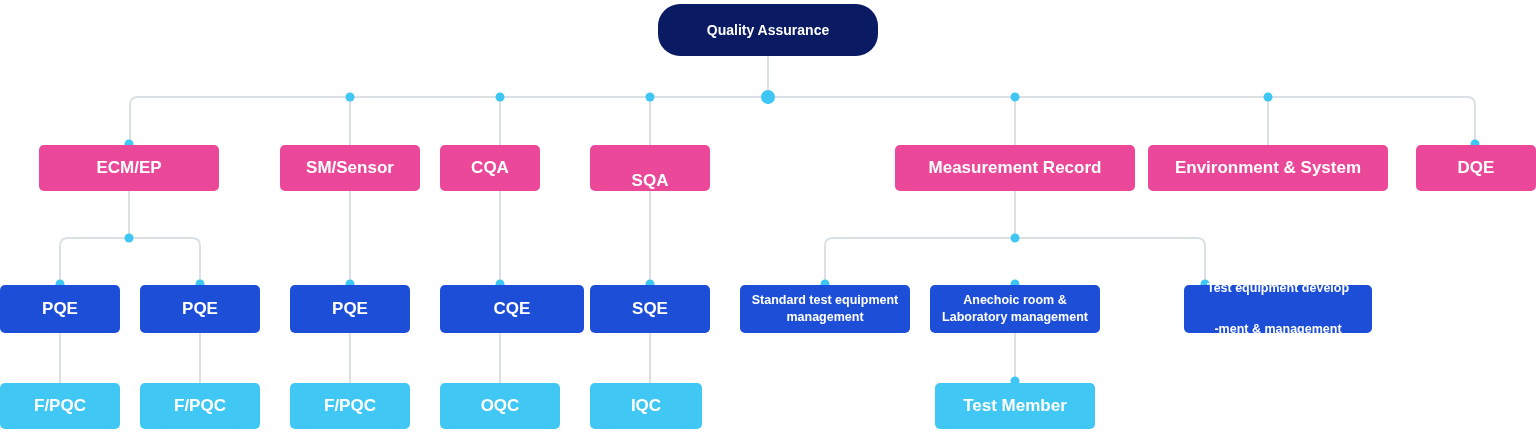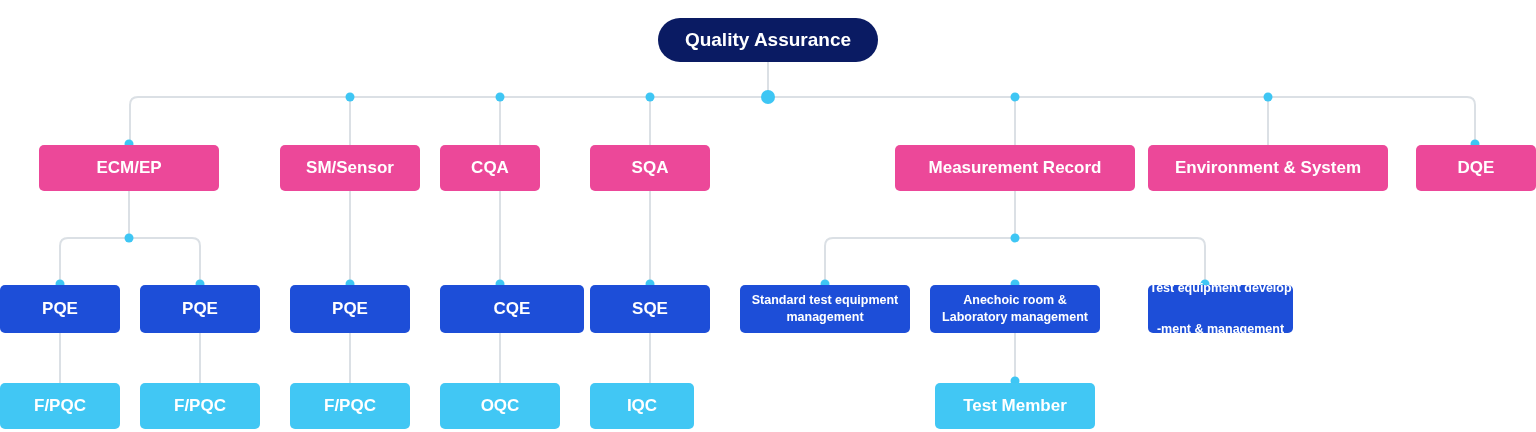--- a/index.html
+++ b/index.html
@@ -25,51 +25,51 @@
     position: absolute;
     display: flex;
     align-items: center;
     justify-content: center;
     color: #ffffff;
     font-weight: 700;
     text-align: center;
     white-space: nowrap;
   }
 
-  .lv1 { top: 4px;   height: 44px; background: #0a1b63; border-radius: 22px; font-size: 19px; margin-top: 14px; }
+  .lv1 { top: 4px;   height: 52px; background: #0a1b63; border-radius: 22px; font-size: 14px; }
   .lv2 { top: 145px; height: 46px; background: #ec4899; border-radius: 5px;  font-size: 17px; }
   .lv3 { top: 285px; height: 48px; background: #1d4ed8; border-radius: 5px;  font-size: 17px; }
   .lv3.small { font-size: 12.5px; line-height: 1.35; flex-direction: column; }
   .lv4 { top: 383px; height: 46px; background: #41c7f4; border-radius: 5px;  font-size: 17px; }
 
   
   .p-root    { left: 658px;  width: 220px; }
 
   .p-ecmep   { left: 39px;   width: 180px; }
   .p-smsens  { left: 280px;  width: 140px; }
   .p-cqa     { left: 440px;  width: 100px; }
-  .p-sqa     { left: 590px;  width: 120px; }
+  .p-sqa     { left: 590px;  width: 120px; align-items: flex-end; }
   .p-mr      { left: 895px;  width: 240px; }
   .p-env     { left: 1148px; width: 240px; }
   .p-dqe     { left: 1416px; width: 120px; }
 
   .p-pqe1    { left: 0px;    width: 120px; }
   .p-pqe2    { left: 140px;  width: 120px; }
   .p-pqe3    { left: 290px;  width: 120px; }
   .p-cqe     { left: 440px;  width: 144px; }
   .p-sqe     { left: 590px;  width: 120px; }
   .p-std     { left: 740px;  width: 170px; }
   .p-ane     { left: 930px;  width: 170px; }
-  .p-ted     { left: 1148px; width: 145px; gap: 24px; }
+  .p-ted     { left: 1184px; width: 188px; gap: 24px; }
 
   .p-fpqc1   { left: 0px;    width: 120px; }
   .p-fpqc2   { left: 140px;  width: 120px; }
   .p-fpqc3   { left: 290px;  width: 120px; }
   .p-oqc     { left: 440px;  width: 120px; }
-  .p-iqc     { left: 590px;  width: 104px; }
+  .p-iqc     { left: 590px;  width: 112px; }
   .p-tm      { left: 935px;  width: 160px; }
 </style>
 </head>
 <body>
 
 <div class="canvas">
 
   <svg class="connectors" viewBox="0 0 1536 432" xmlns="http://www.w3.org/2000/svg">
     <g stroke="#dbe0e5" stroke-width="2" fill="none">
 

